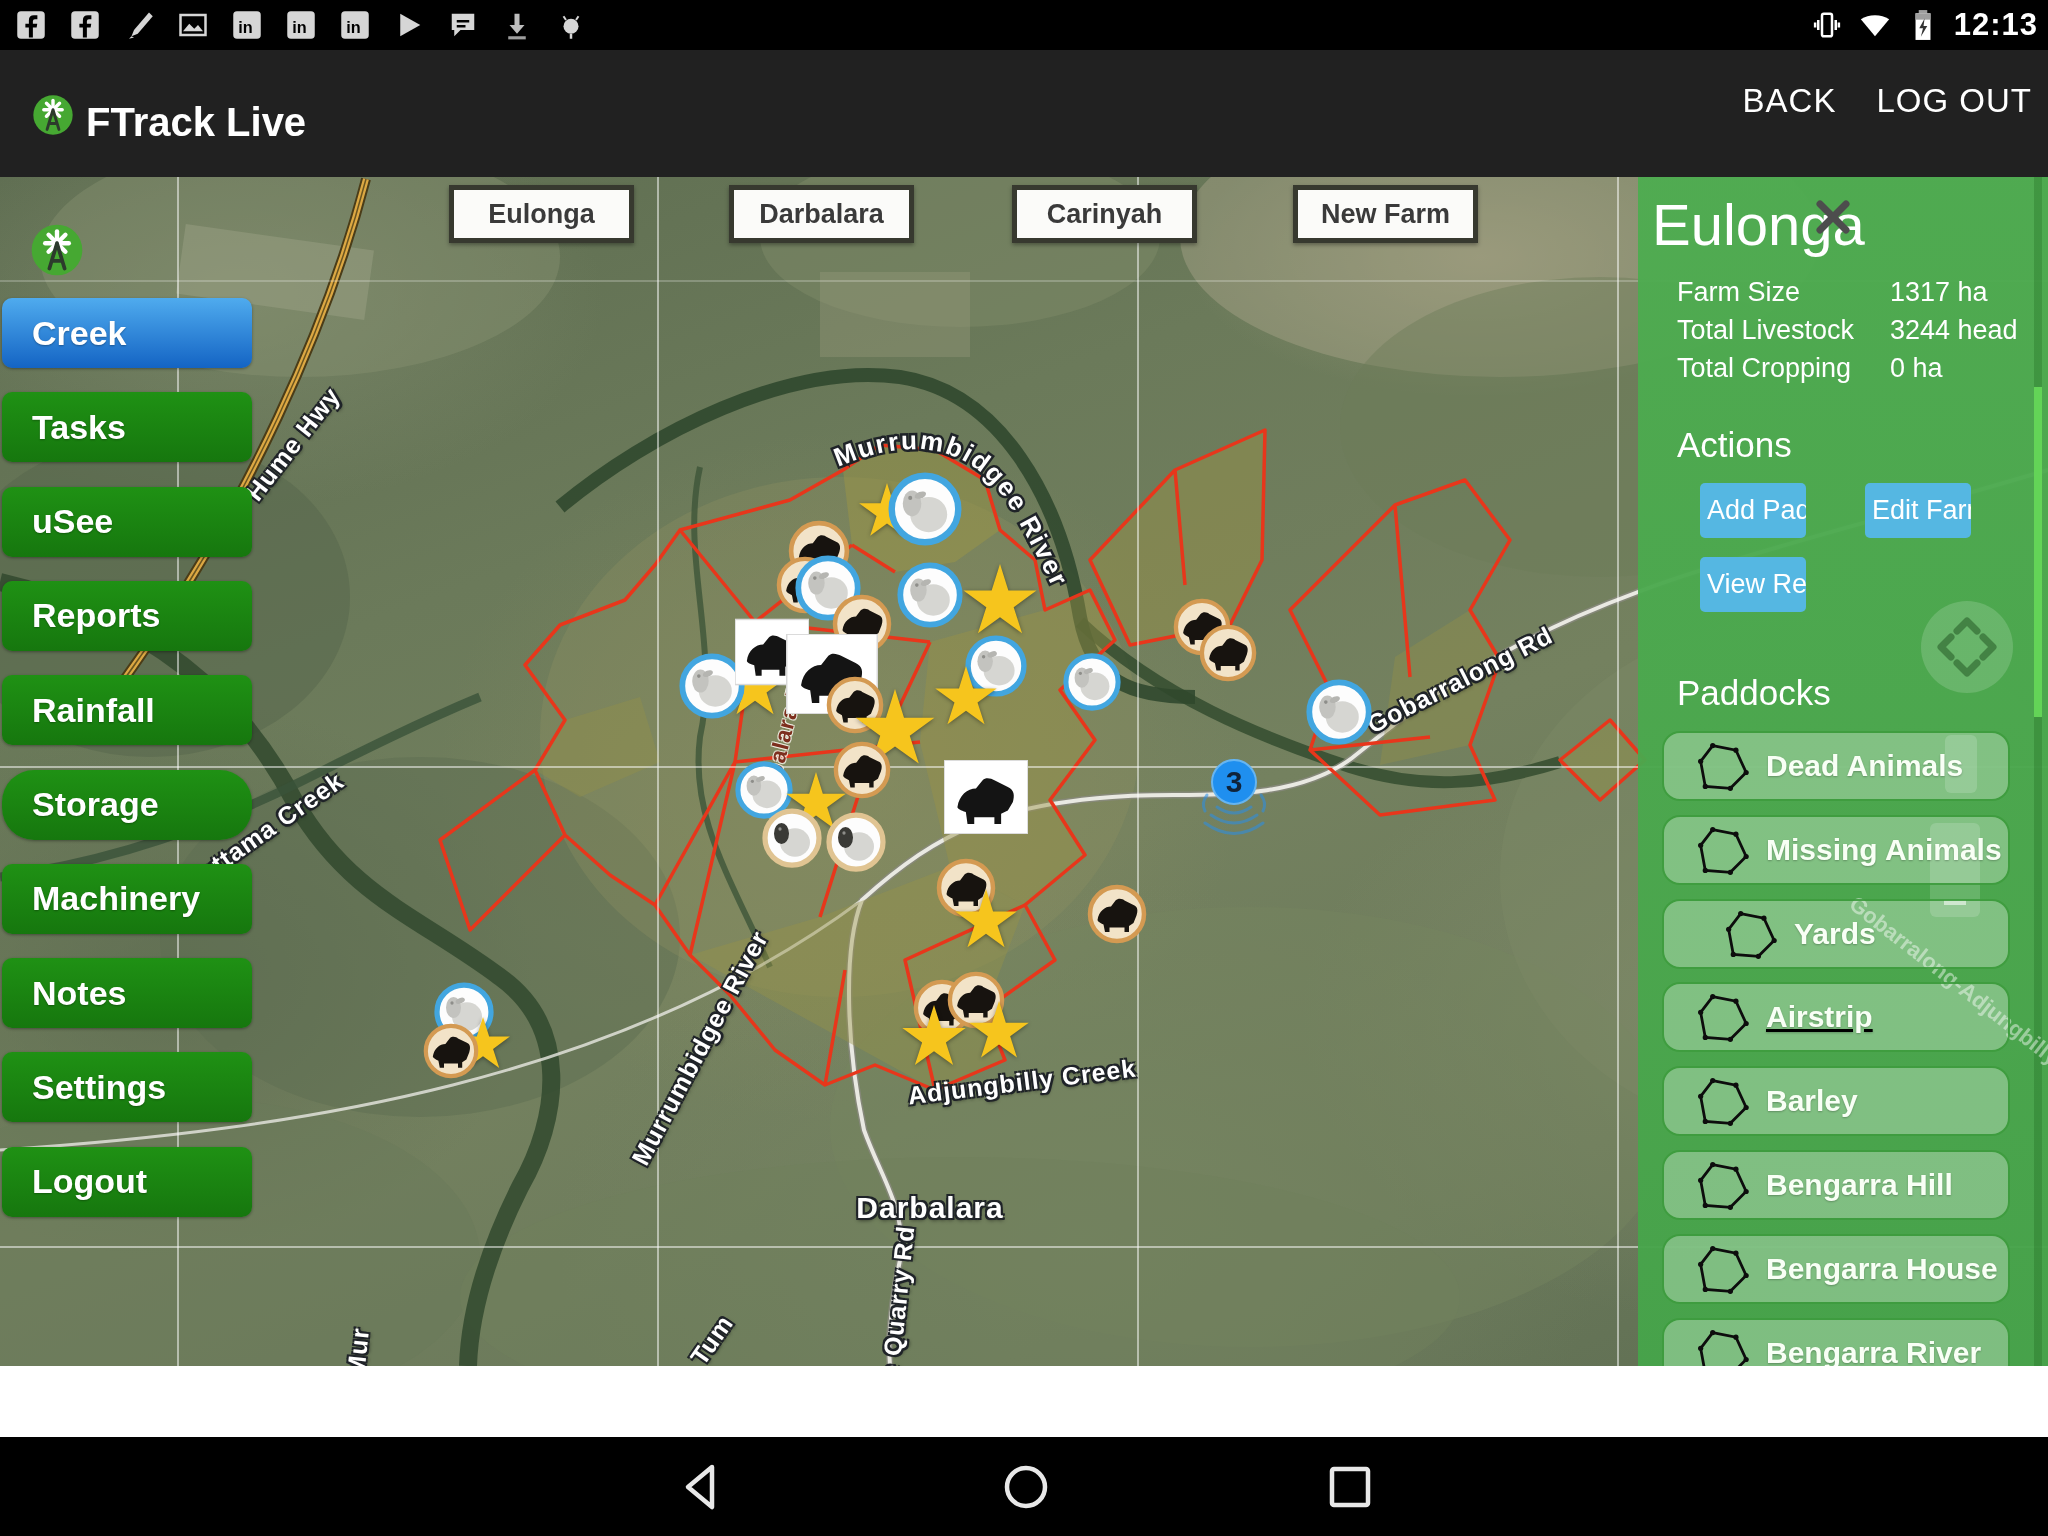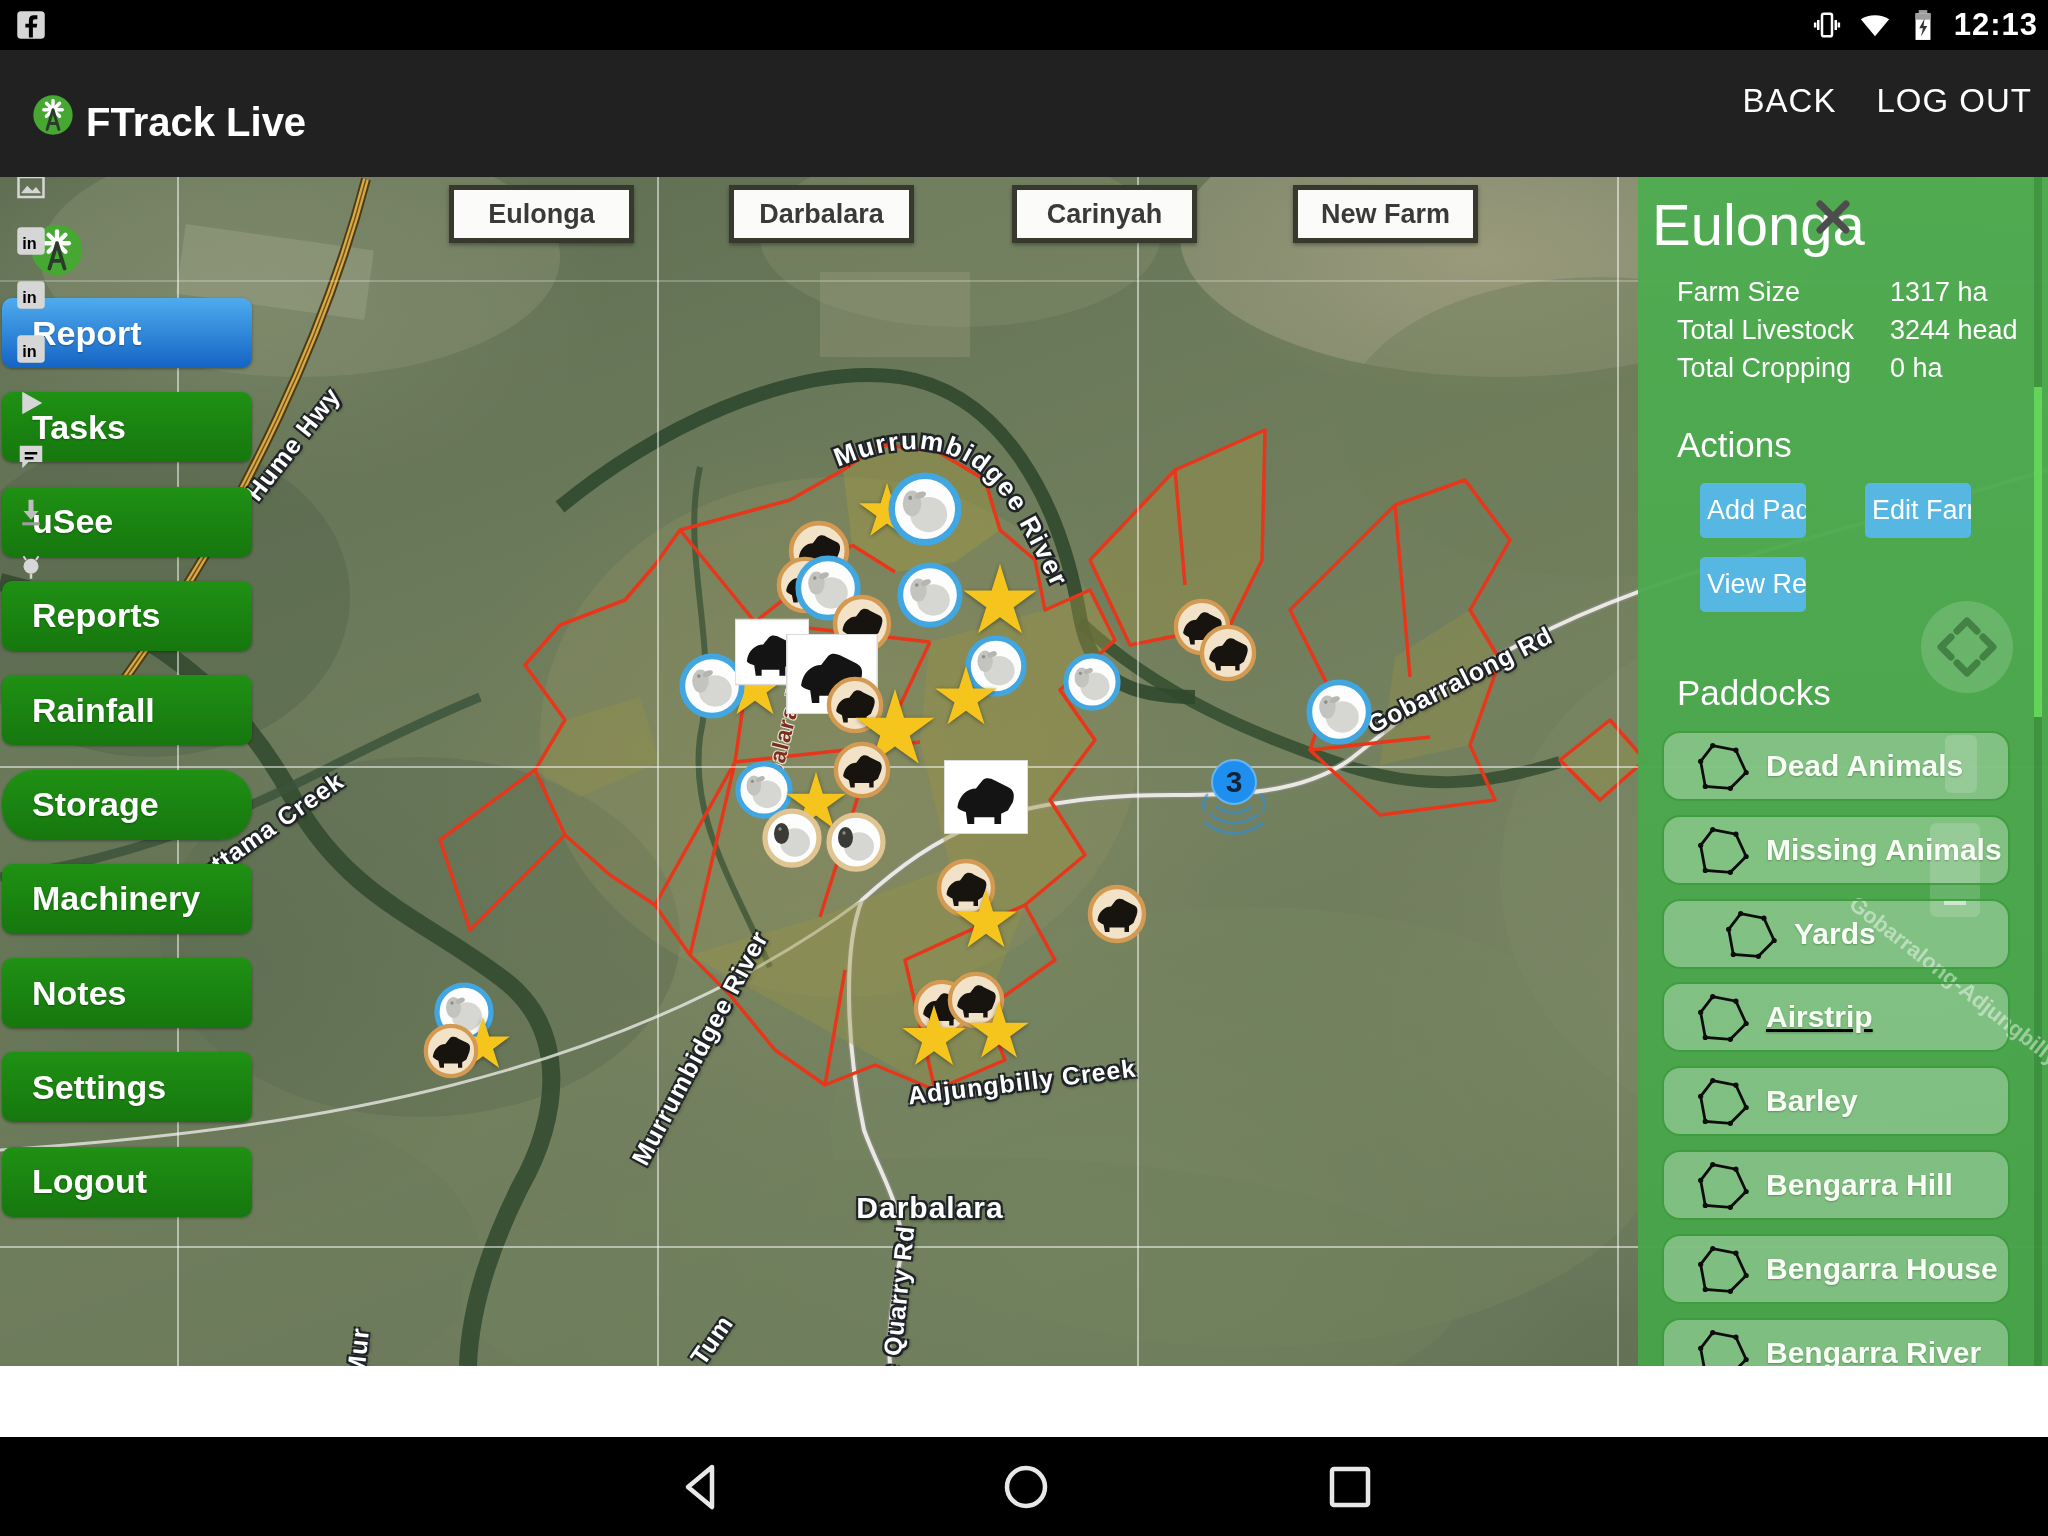--- a/index.html
+++ b/index.html
@@ -1,21 +1,21 @@
 <!DOCTYPE html>
 <html><head>
 <meta charset="utf-8">
 <style>
   html,body{margin:0;padding:0;background:#000;}
   .screen{position:relative;width:2048px;height:1536px;background:#fff;overflow:hidden;
           font-family:"Liberation Sans",sans-serif;}
 
   
   .statusbar{position:absolute;left:0;top:0;width:2048px;height:50px;background:#000;z-index:40;}
-  .sb-left{position:absolute;left:14px;top:8px;display:flex;gap:20px;flex-direction:column;}
+  .sb-left{position:absolute;left:14px;top:8px;display:flex;gap:20px;}
   .sb-icon{width:34px;height:34px;display:flex;align-items:center;justify-content:center;}
   .sb-right{position:absolute;right:10px;top:0;height:50px;display:flex;align-items:center;gap:14px;}
   .sb-time{color:#fff;font-size:31px;font-weight:bold;letter-spacing:1px;}
 
   
   .appbar{position:absolute;left:0;top:50px;width:2048px;height:127px;background:#212121;z-index:40;}
   .app-logo{position:absolute;left:32px;top:44px;width:42px;height:42px;}
   .app-title{position:absolute;left:86px;top:50px;font-size:40px;font-weight:bold;color:#fff;}
   .appbar-actions{position:absolute;right:16px;top:0;height:102px;display:flex;align-items:center;gap:40px;}
   .appbar-btn{color:#fff;font-size:33px;letter-spacing:1px;cursor:pointer;}
@@ -546,21 +546,21 @@
     </div>
     <div class="app-title">FTrack Live</div>
     <div class="appbar-actions">
       <div class="appbar-btn">BACK</div>
       <div class="appbar-btn">LOG OUT</div>
     </div>
   </div>
 
   <div id="sidebar">
       <div class="side-btn active" style="top: 298px;">
-        <span>Report</span>
+        <span>Creek</span>
       </div>
       <div class="side-btn" style="top: 392.3px;">
         <span>Tasks</span>
       </div>
       <div class="side-btn" style="top: 486.6px;">
         <span>uSee</span>
       </div>
       <div class="side-btn" style="top: 580.9px;">
         <span>Reports</span>
       </div>

